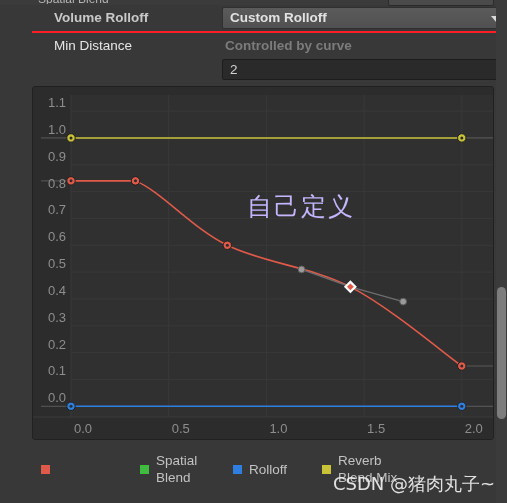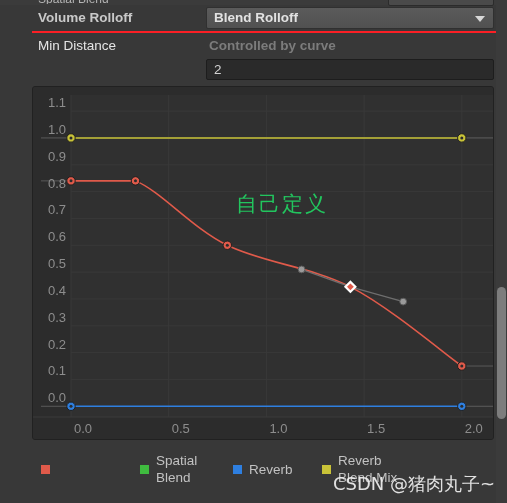--- a/index.html
+++ b/index.html
@@ -37,21 +37,21 @@
     left: 388px; top: -9px;
     width: 104px; height: 13px;
     background: #4a4a4a;
     border: 1px solid #2b2b2b;
     border-radius: 2px;
   }
 
   
   .prop-row {
     position: absolute;
-    left: 0;
+    left: 16px;
     width: 444px;
     height: 25px;
   }
   .prop-label {
     position: absolute;
     left: 38px;
     top: 0;
     line-height: 25px;
     font-size: 13.5px;
     font-weight: bold;
@@ -153,24 +153,24 @@
     overflow: hidden;
   }
   #curve-svg {
     position: absolute;
     left: 0; top: 0;
   }
 
   
   #annotation-custom {
     position: absolute;
-    left: 236px;
+    left: 247px;
     top: 190px;
-    font-size: 21px;
-    color: #22c55e;
+    font-size: 25px;
+    color: #c4b5fd;
     letter-spacing: 2px;
     white-space: nowrap;
     font-family: "DejaVu Sans", sans-serif;
   }
 
   
   #scrollbar-track {
     position: absolute;
     right: 0;
     top: 0;
@@ -239,21 +239,21 @@
 <body>
 
 <div id="cut-row">
   <div class="sliver-label">Spatial Blend</div>
   <div class="sliver-field"></div>
 </div>
 
 <div class="prop-row" id="row-volume-rolloff">
   <div class="prop-label">Volume Rolloff</div>
   <div class="dropdown">
-    <div class="dd-text">Blend Rolloff</div>
+    <div class="dd-text">Custom Rolloff</div>
     <div class="dd-arrow"></div>
   </div>
 </div>
 
 <div id="red-underline"></div>
 
 <div class="prop-row" id="row-min-distance">
   <div class="prop-label disabled">Min Distance</div>
   <div class="prop-value-text">Controlled by curve</div>
 </div>
@@ -366,21 +366,21 @@
   <div class="legend-item" id="legend-volume">
     <div class="legend-swatch" style="background:#e05a4a"></div>
     <div class="legend-label">Volume</div>
   </div>
   <div class="legend-item" id="legend-spatial">
     <div class="legend-swatch" style="background:#3fbb3f"></div>
     <div class="legend-label">Spatial Blend</div>
   </div>
   <div class="legend-item" id="legend-spread">
     <div class="legend-swatch" style="background:#2e7fe0"></div>
-    <div class="legend-label">Reverb</div>
+    <div class="legend-label">Rolloff</div>
   </div>
   <div class="legend-item" id="legend-reverb">
     <div class="legend-swatch" style="background:#c9c338"></div>
     <div class="legend-label">Reverb Blend Mix</div>
   </div>
 </div>
 
 <div id="watermark">CSDN @猪肉丸子~</div>
 
 </body></html>

